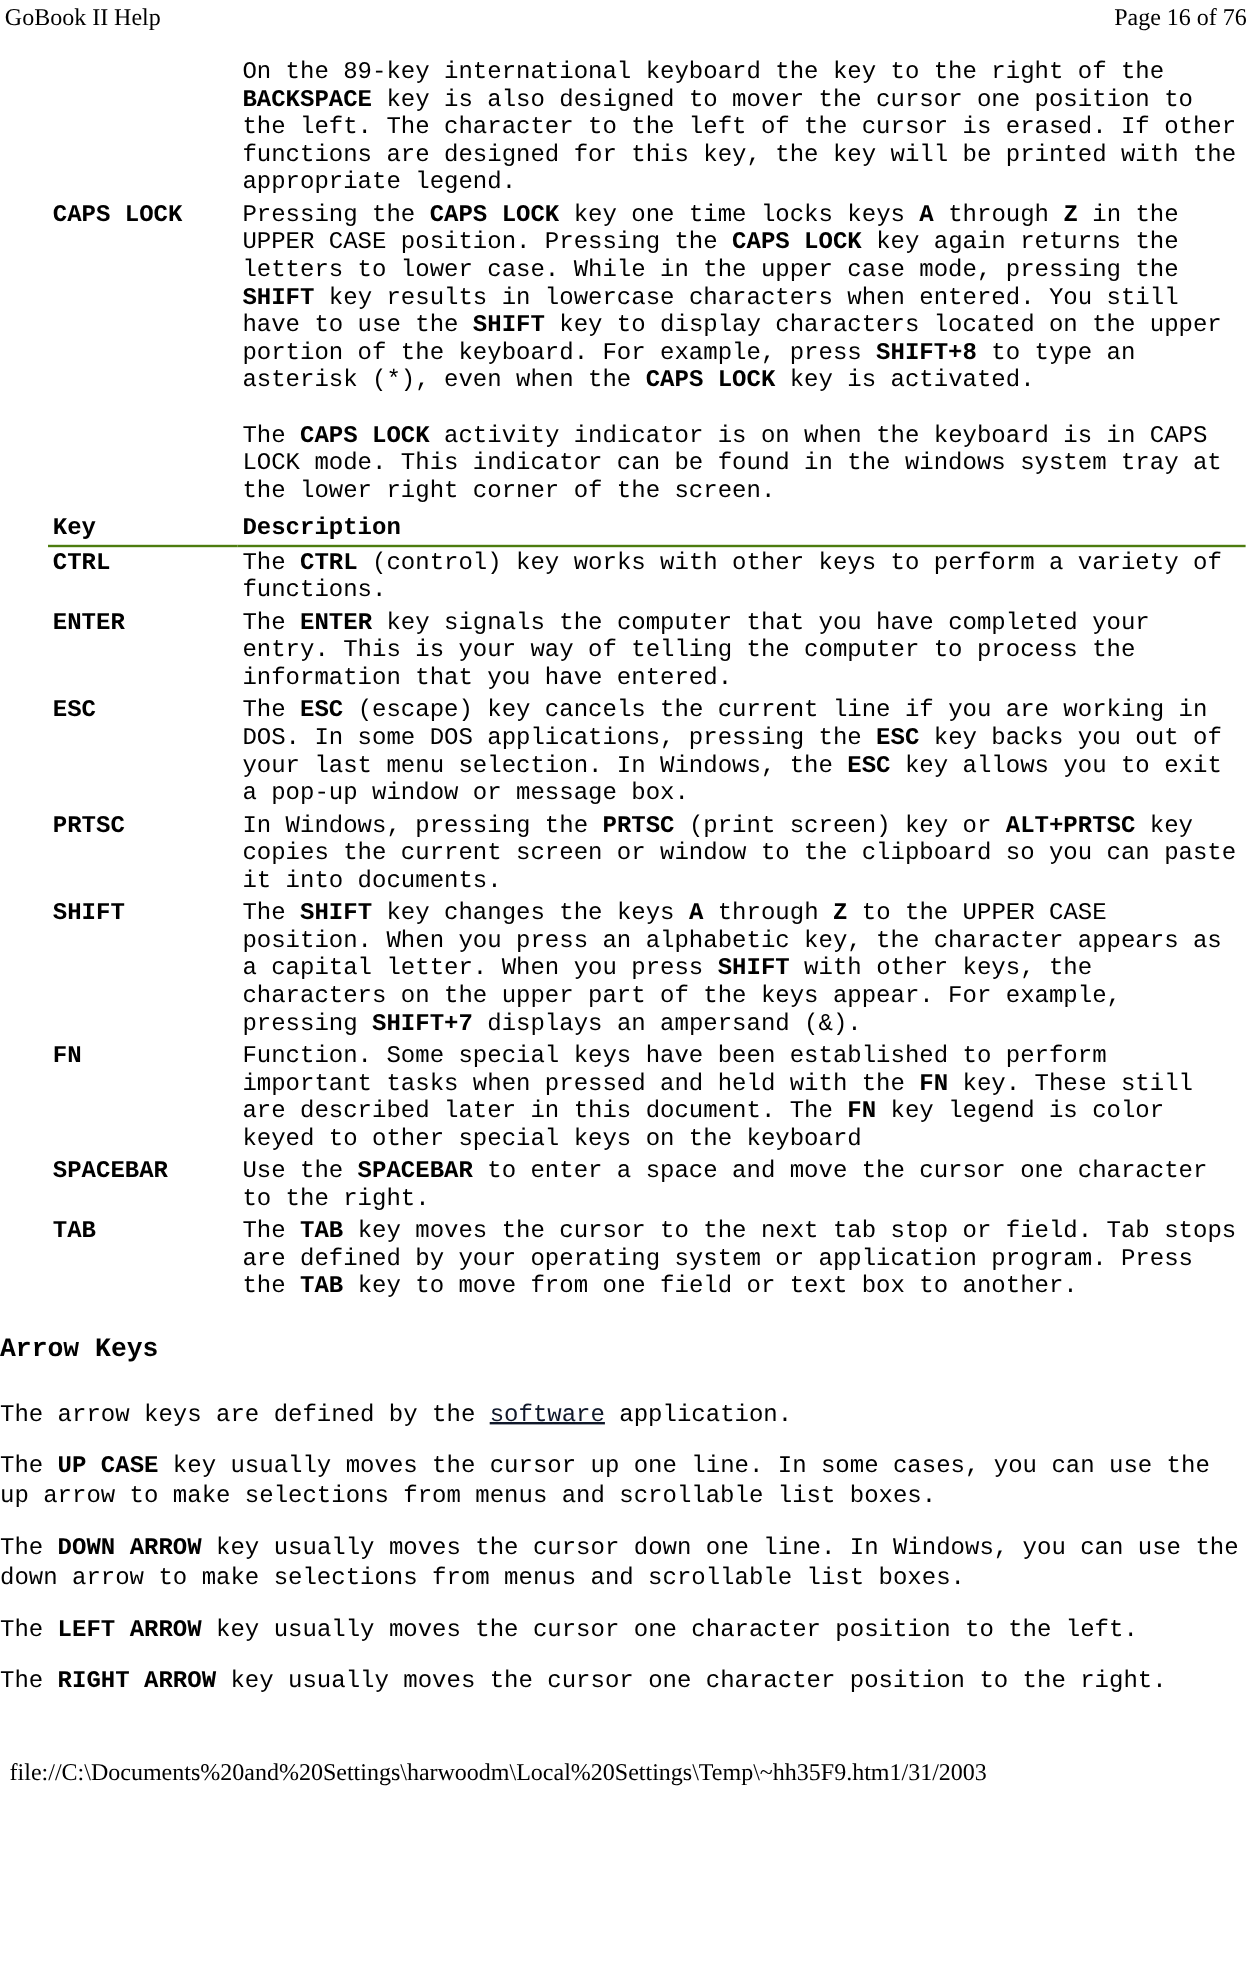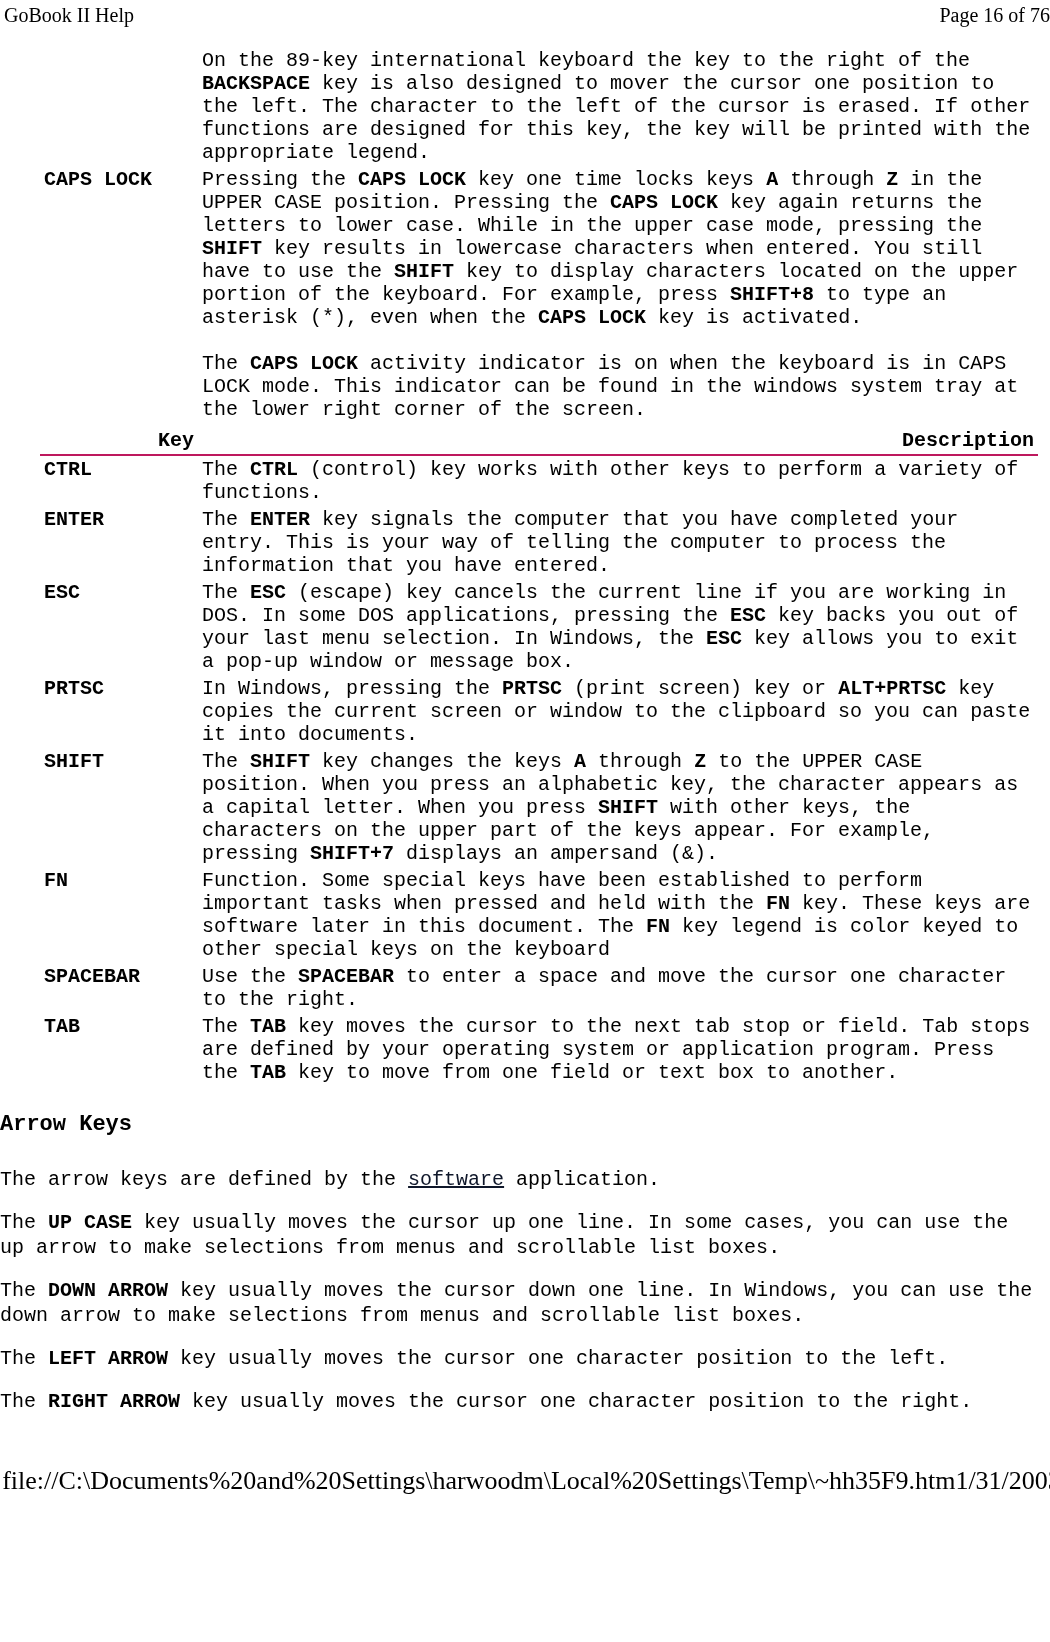--- a/index.html
+++ b/index.html
@@ -7,21 +7,21 @@
       font-size: 20px;
       margin: 0;
       padding: 0;
       width: 1050px;
       color: #000;
       background: #fff;
     }
     .page-header {
       display: flex;
       justify-content: space-between;
-      padding: 4px 0 0 4px;
+      padding: 4px 11px 0 4px;
       font-size: 20px;
     }
     .content {
       padding: 20px 12px 0 40px;
       font-family: Liberation Mono, monospace;
     }
     .key-table {
       width: 100%;
       border-collapse: collapse;
     }
@@ -31,45 +31,44 @@
     }
     .key-col {
       width: 150px;
       font-weight: bold;
     }
     .desc-col {
       padding-left: 0;
     }
     .header-row td {
       font-weight: bold;
-      border-bottom: 2px solid #be185d;
+      border-bottom: 2px solid #4d7c0f;
       padding-top: 6px;
-      text-align: right;
     }
     .header-row .key-col {
       font-weight: bold;
     }
     h3.arrow-heading {
       font-size: 22px;
       margin: 26px 0 30px -40px;
       padding-left: 0;
     }
     .paragraph {
       margin: 0 0 18px -40px;
       line-height: 1.25;
     }
     a.link {
       color: #0f172a;
       text-decoration: underline;
     }
     .page-footer {
       display: flex;
-      justify-content: center;
-      padding: 4px 8px 4px 21px;
-      font-size: 26px;
+      justify-content: flex-start;
+      padding: 4px 8px 4px 8px;
+      font-size: 20px;
       margin-top: 48px;
     }
     b { font-weight: bold; }
   </style>
 </head>
 <body>
 
 <div class="page-header">
   <span>GoBook II Help</span>
   <span>Page 16 of 76</span>
@@ -110,21 +109,21 @@
     <tr>
       <td class="key-col">PRTSC</td>
       <td class="desc-col"><span>In Windows, pressing the </span><b>PRTSC</b><span> (print screen) key or </span><b>ALT+PRTSC</b><span> key copies the current screen or window to the clipboard so you can paste it into documents.</span></td>
     </tr>
     <tr>
       <td class="key-col">SHIFT</td>
       <td class="desc-col"><span>The </span><b>SHIFT</b><span> key changes the keys </span><b>A</b><span> through </span><b>Z</b><span> to the UPPER CASE position. When you press an alphabetic key, the character appears as a capital letter. When you press </span><b>SHIFT</b><span> with other keys, the characters on the upper part of the keys appear. For example, pressing </span><b>SHIFT+7</b><span> displays an ampersand (&amp;).</span></td>
     </tr>
     <tr>
       <td class="key-col">FN</td>
-      <td class="desc-col"><span>Function. Some special keys have been established to perform important tasks when pressed and held with the </span><b>FN</b><span> key. These keys are software later in this document.  The </span><b>FN</b><span> key legend is color keyed to other special keys on the keyboard</span></td>
+      <td class="desc-col"><span>Function. Some special keys have been established to perform important tasks when pressed and held with the </span><b>FN</b><span> key. These still are described later in this document.  The </span><b>FN</b><span> key legend is color keyed to other special keys on the keyboard</span></td>
     </tr>
     <tr>
       <td class="key-col">SPACEBAR</td>
       <td class="desc-col"><span>Use the </span><b>SPACEBAR</b><span> to enter a space and move the cursor one character to the right.</span></td>
     </tr>
     <tr>
       <td class="key-col">TAB</td>
       <td class="desc-col"><span>The </span><b>TAB</b><span> key moves the cursor to the next tab stop or field. Tab stops are defined by your operating system or application program. Press the </span><b>TAB</b><span> key to move from one field or text box to another.</span></td>
     </tr>
   </tbody>

